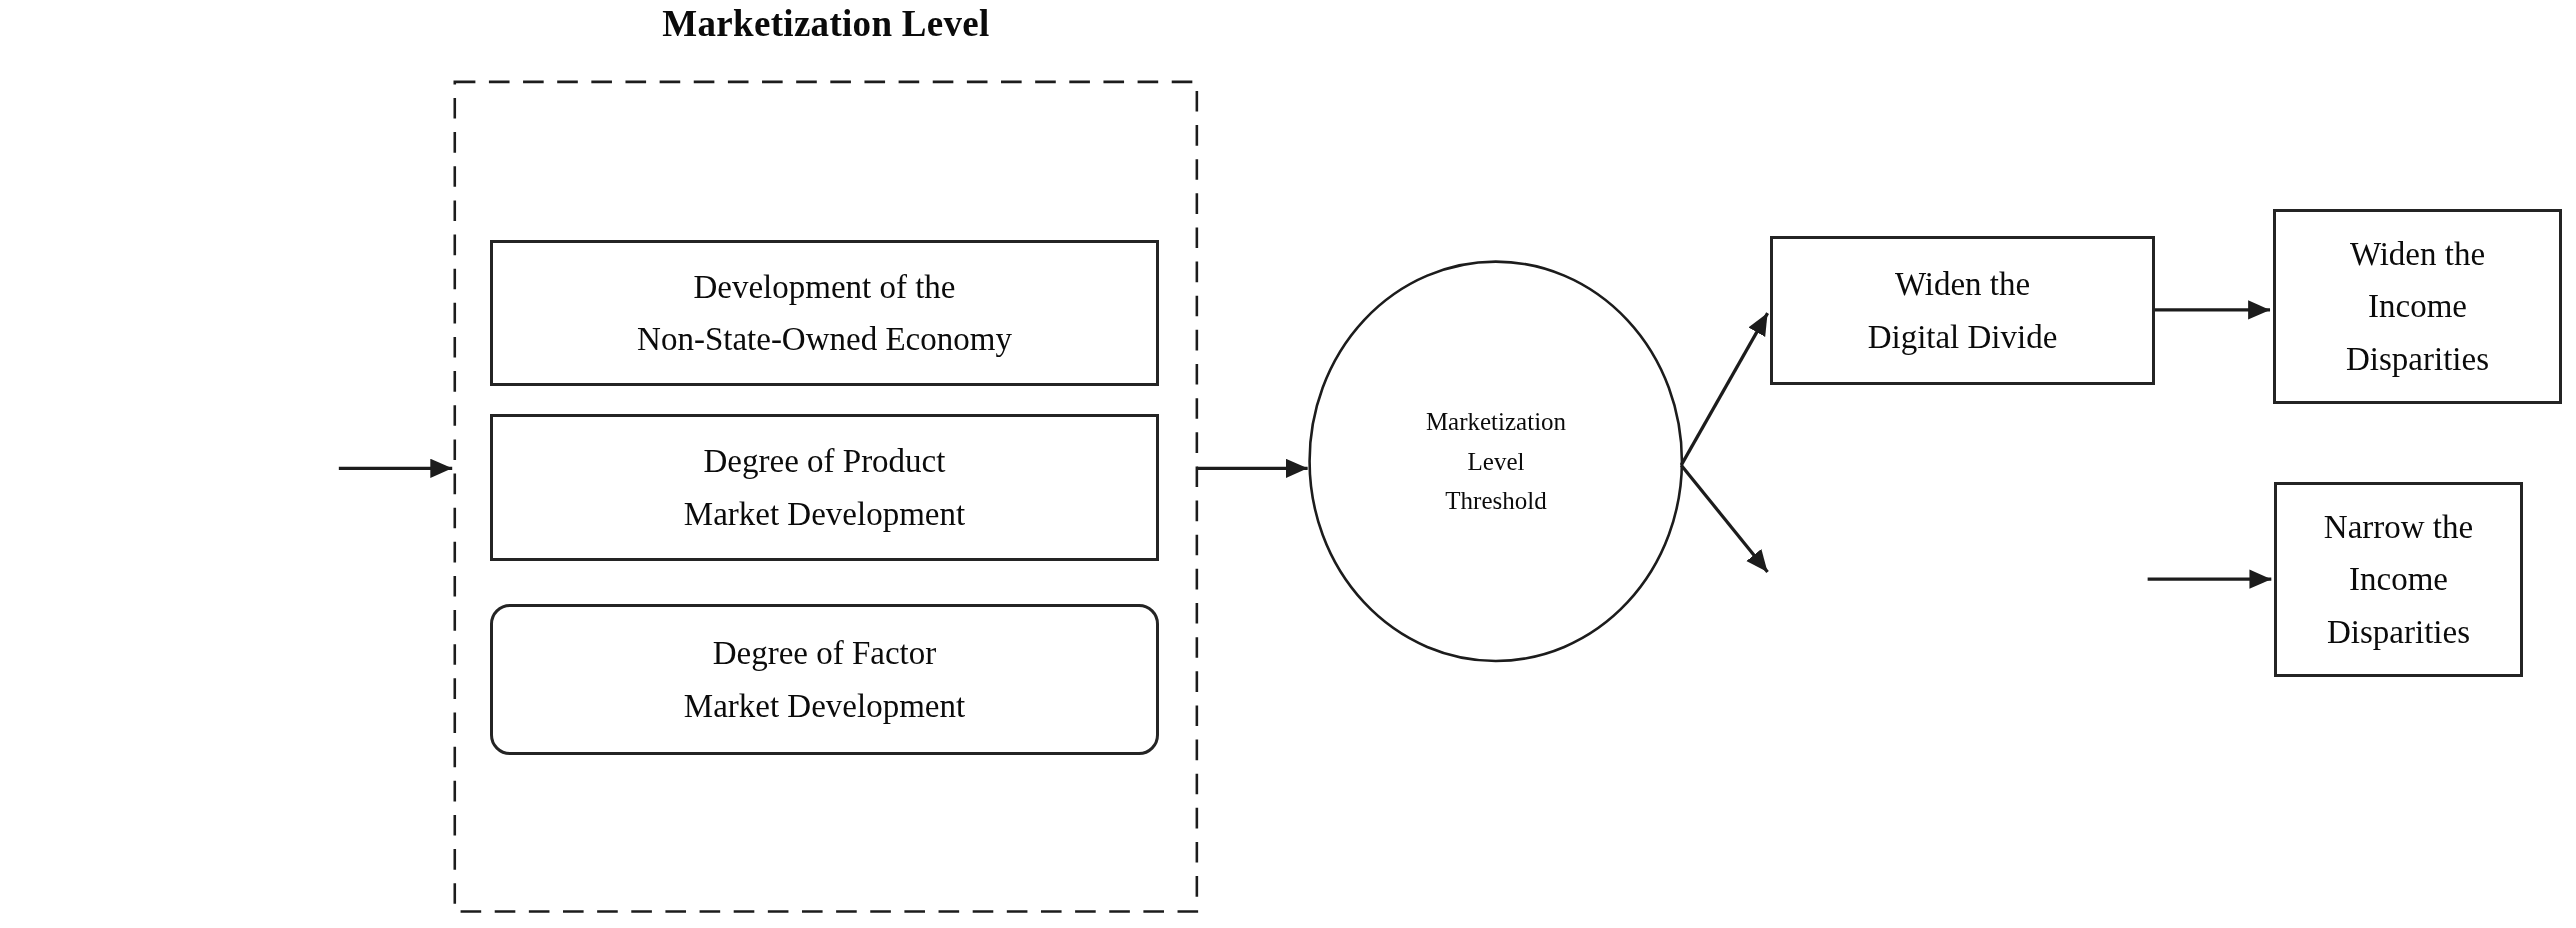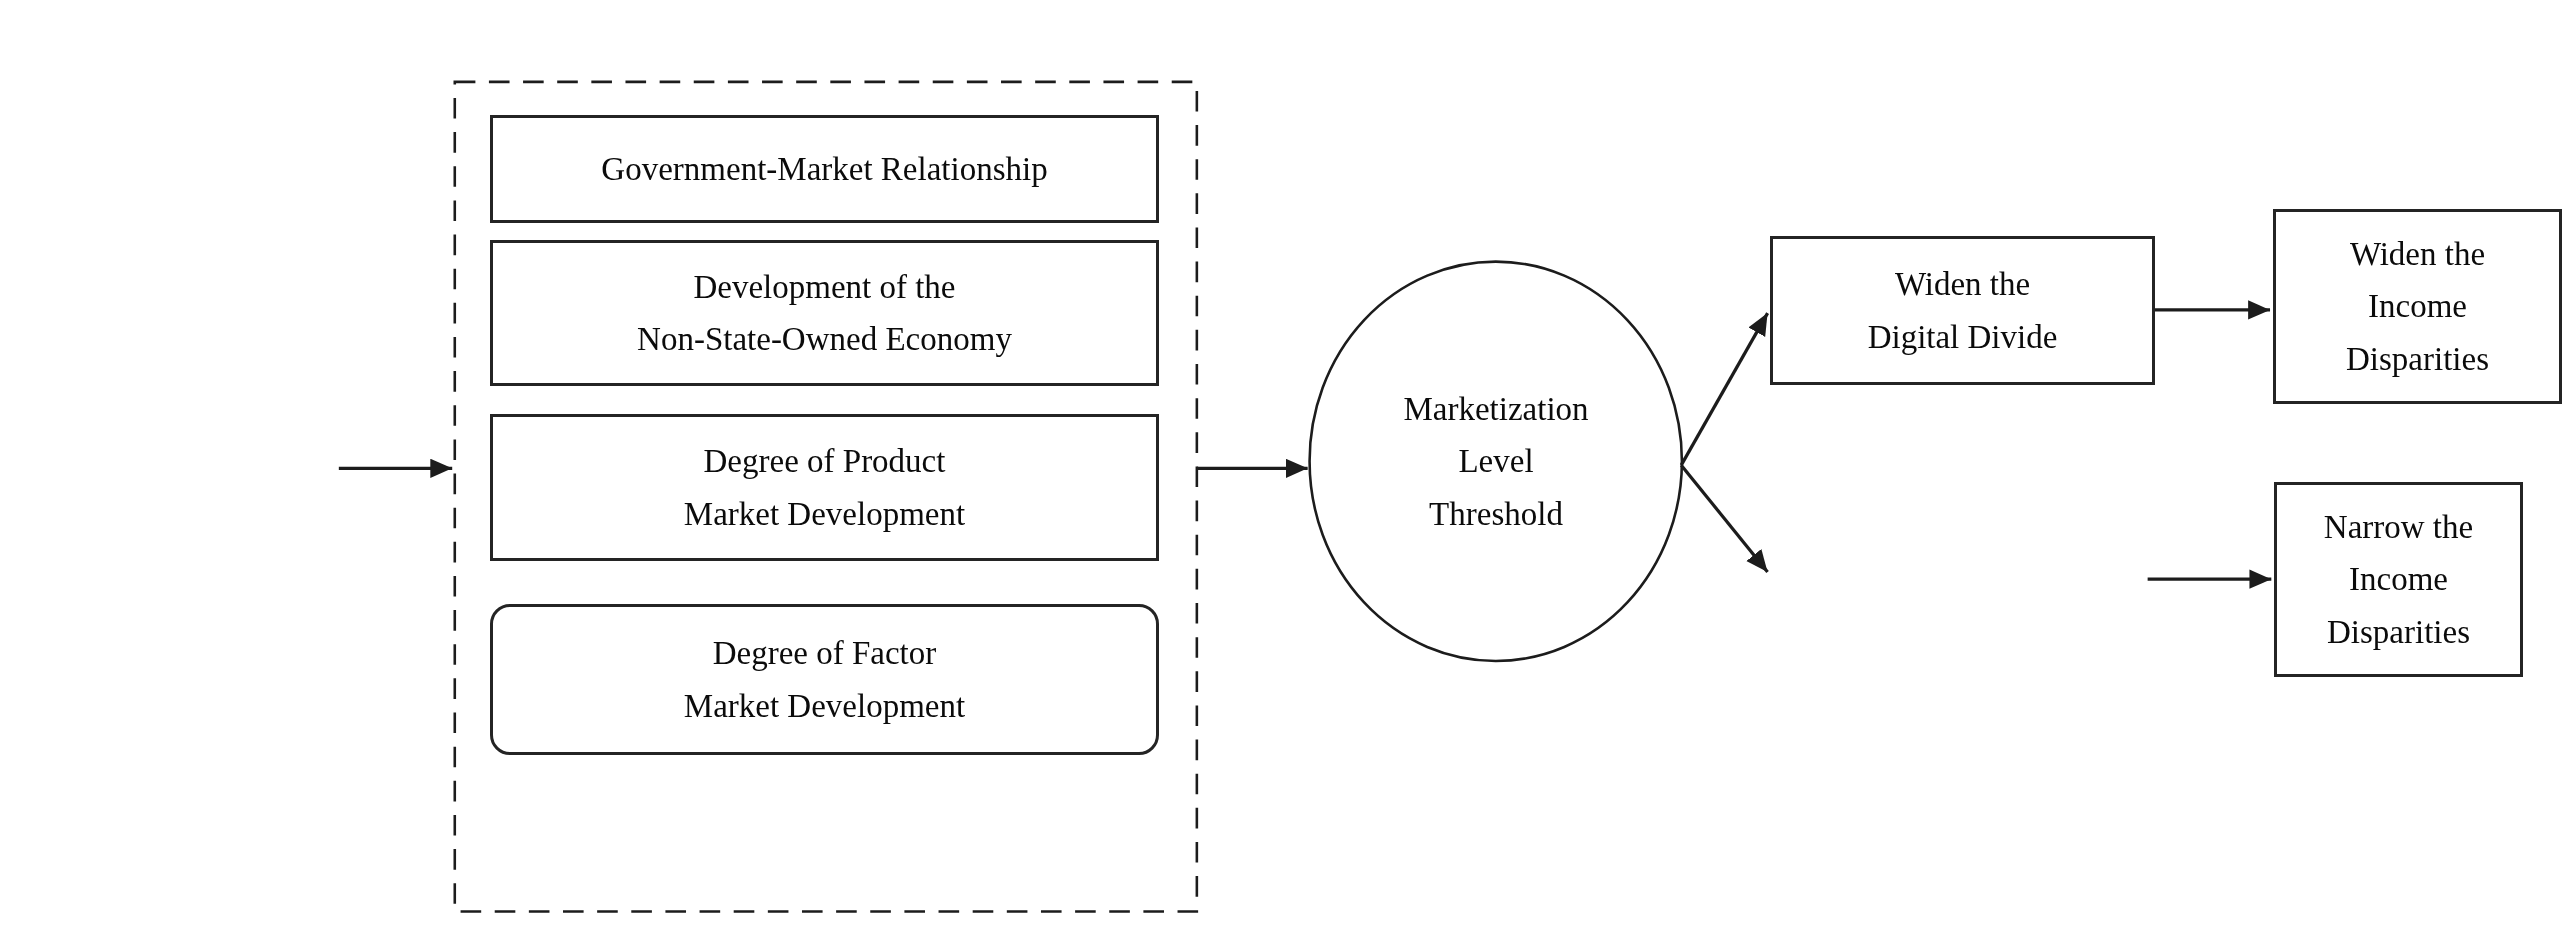--- a/index.html
+++ b/index.html
@@ -37,21 +37,21 @@
     font-size: 33px;
     line-height: 1.58;
     white-space: pre-line;
   }
   .floating-label {
     position: absolute;
     display: flex;
     align-items: center;
     justify-content: center;
     text-align: center;
-    font-size: 33px;
+    font-size: 25px;
     line-height: 1.58;
     white-space: pre-line;
   }
   
   #n-digital      { left: 13px;   top: 372px;  width: 326px;  height: 192px; }
   #n-gov          { left: 490px;  top: 115px;  width: 669px; height: 108px; }
   #n-nonstate     { left: 490px;  top: 240px;  width: 669px; height: 146px; text-align: center; }
   #n-product      { left: 490px;  top: 414px;  width: 669px; height: 147px; }
   #n-factor       { left: 490px;  top: 604px;  width: 669px; height: 151px; border-radius: 20px; }
   #n-intermed     { left: 490px;  top: 742px; width: 669px; height: 135px; }
@@ -83,23 +83,23 @@
 
     <line x1="2610" y1="722" x2="2744" y2="486" stroke="#1c1c1c" stroke-width="5" marker-end="url(#ah)"></line>
 
     <line x1="2610" y1="722" x2="2744" y2="888" stroke="#1c1c1c" stroke-width="5" marker-end="url(#ah)"></line>
 
     <line x1="3345" y1="481" x2="3524" y2="481" stroke="#1c1c1c" stroke-width="5" marker-end="url(#ah)"></line>
 
     <line x1="3334" y1="899" x2="3526" y2="899" stroke="#1c1c1c" stroke-width="5" marker-end="url(#ah)"></line>
   </svg>
 
+  <div class="diagram-title">Marketization Level</div>
 
 
-  <div class="node" id="n-gov">Government-Market Relationship</div>
 
   <div class="node" id="n-nonstate">Development of the
 Non-State-Owned Economy</div>
 
   <div class="node" id="n-product">Degree of Product
 Market Development</div>
 
   <div class="node" id="n-factor">Degree of Factor
 Market Development</div>
 

